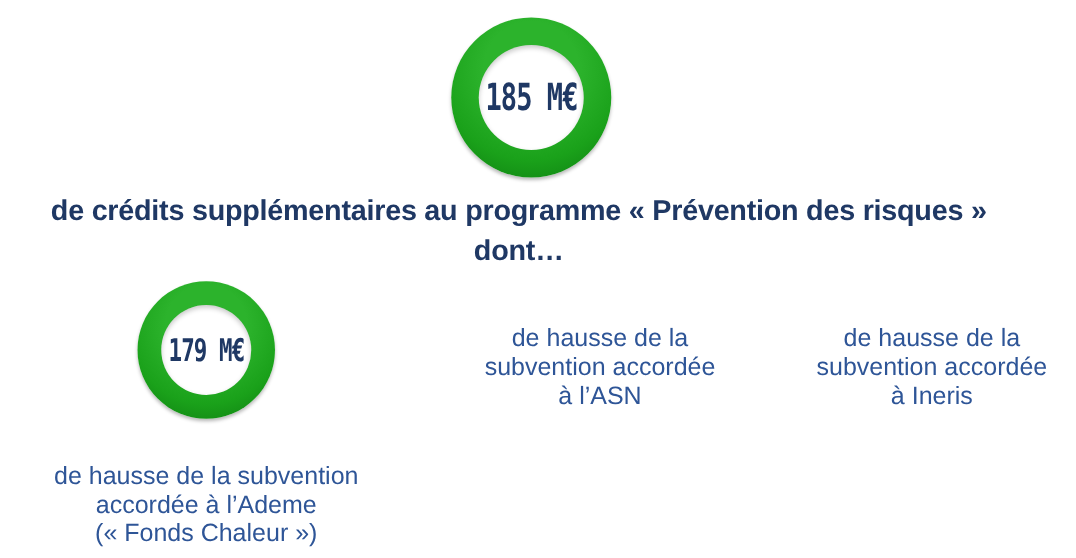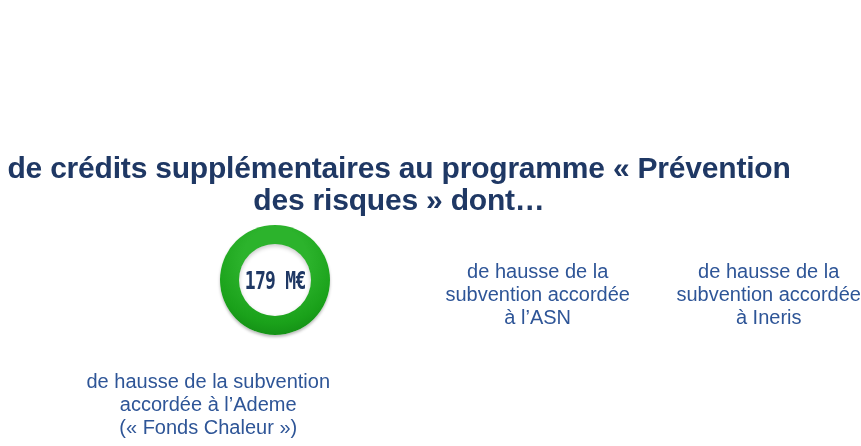--- a/index.html
+++ b/index.html
@@ -54,58 +54,65 @@
   .top-ring-wrap {
     position: absolute;
     left: 361px;
     top: 14px;
   }
 
   
   .headline {
     position: absolute;
     top: 152px;
-    left: 0;
+    left: 16px;
     width: 798px;
     text-align: center;
     font-weight: 700;
-    font-size: 30px;
+    font-size: 23px;
     line-height: 32px;
     color: #1f3864;
     letter-spacing: -0.2px;
   }
 
   
   .columns {
     position: absolute;
     top: 225px;
     left: 0;
     width: 861px;
     display: grid;
     grid-template-columns: 330px 300px 231px;
   }
   .col {
     display: flex;
     flex-direction: column;
-    align-items: flex-end;
+    align-items: center;
   }
   .col .label {
     margin-top: 35px;
     text-align: center;
     font-size: 20px;
     line-height: 23px;
     color: #2e5597;
     white-space: pre-line;
   }
 </style>
 </head>
 <body>
 
 <div class="stage">
 
+  <div class="top-ring-wrap">
+    <div class="ring large">
+      <div class="hole">
+        <span class="value">185 M€</span>
+      </div>
+    </div>
+  </div>
 
   <div class="headline">de crédits supplémentaires au programme « Prévention des risques » dont…</div>
 
   <div class="columns">
 
     <div class="col">
       <div class="ring small">
         <div class="hole">
           <span class="value">179 M€</span>
         </div>

